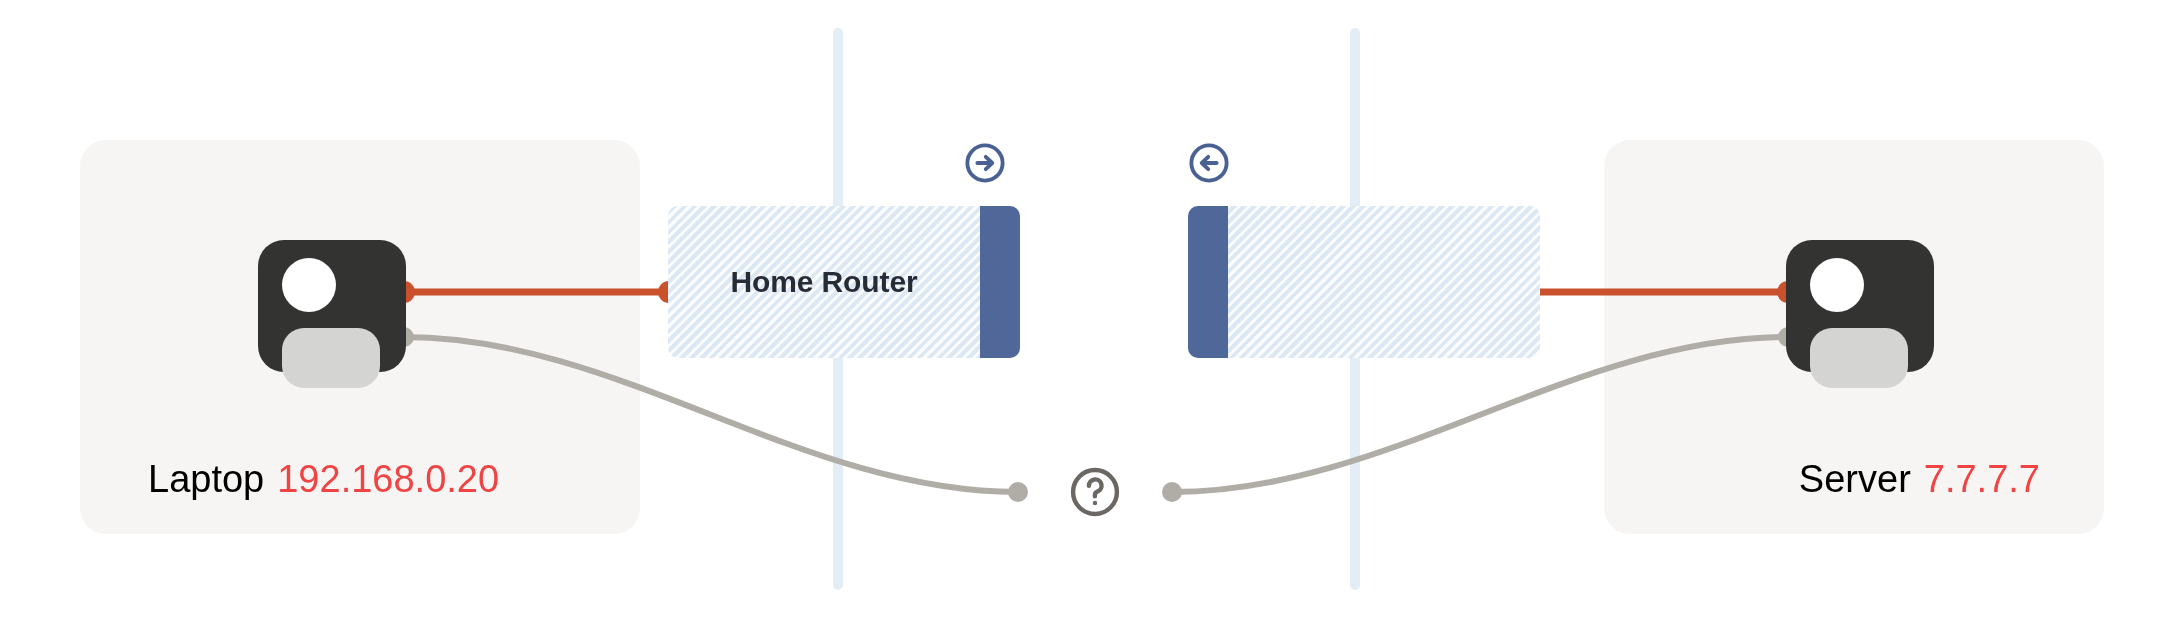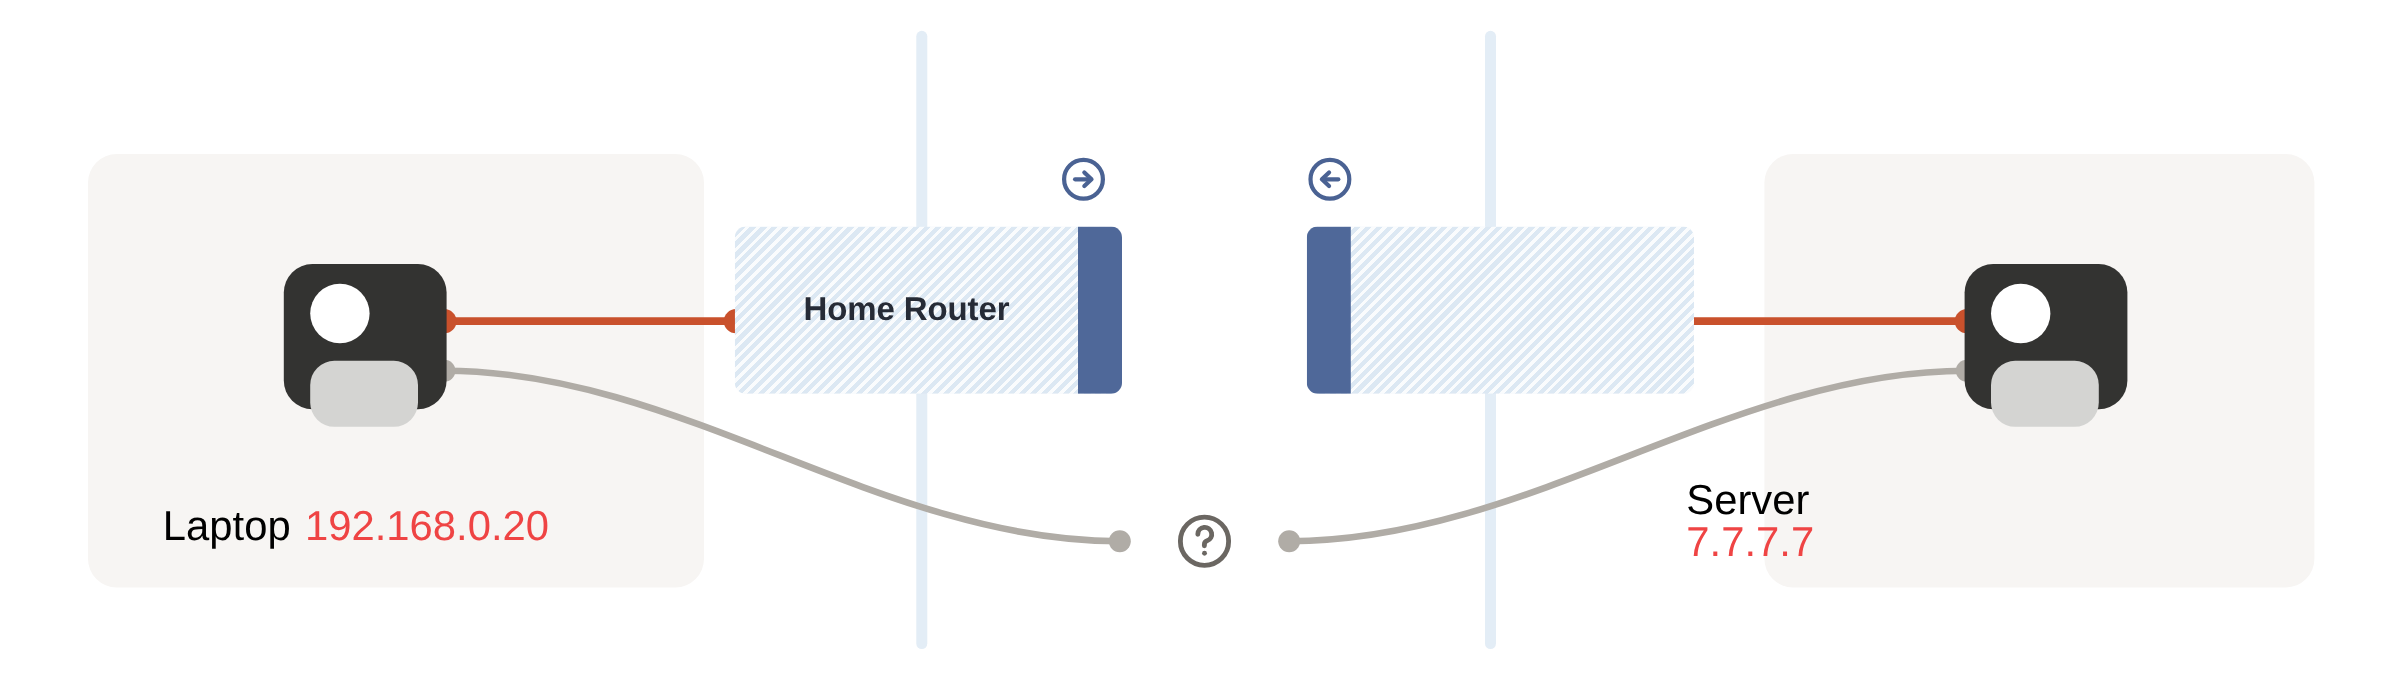--- a/index.html
+++ b/index.html
@@ -229,19 +229,19 @@
   <div class="layer" id="layer-labels">
 
     <div class="midbox-label" style="left:668px; top:206px; width:312px; height:152px;">Home Router</div>
 
 
     <div class="node-label align-left" style="left:148px; top:460px; width:520px;">
       <span class="nm">Laptop</span>
       <span class="ip">192.168.0.20</span>
     </div>
 
-    <div class="node-label align-right" style="left:1520px; top:436px; width:520px;flex-direction:column;">
+    <div class="node-label align-right" style="left:1520px; top:460px; width:520px;">
       <span class="nm">Server</span>
       <span class="ip">7.7.7.7</span>
     </div>
   </div>
 
 </div>
 
 </body></html>

